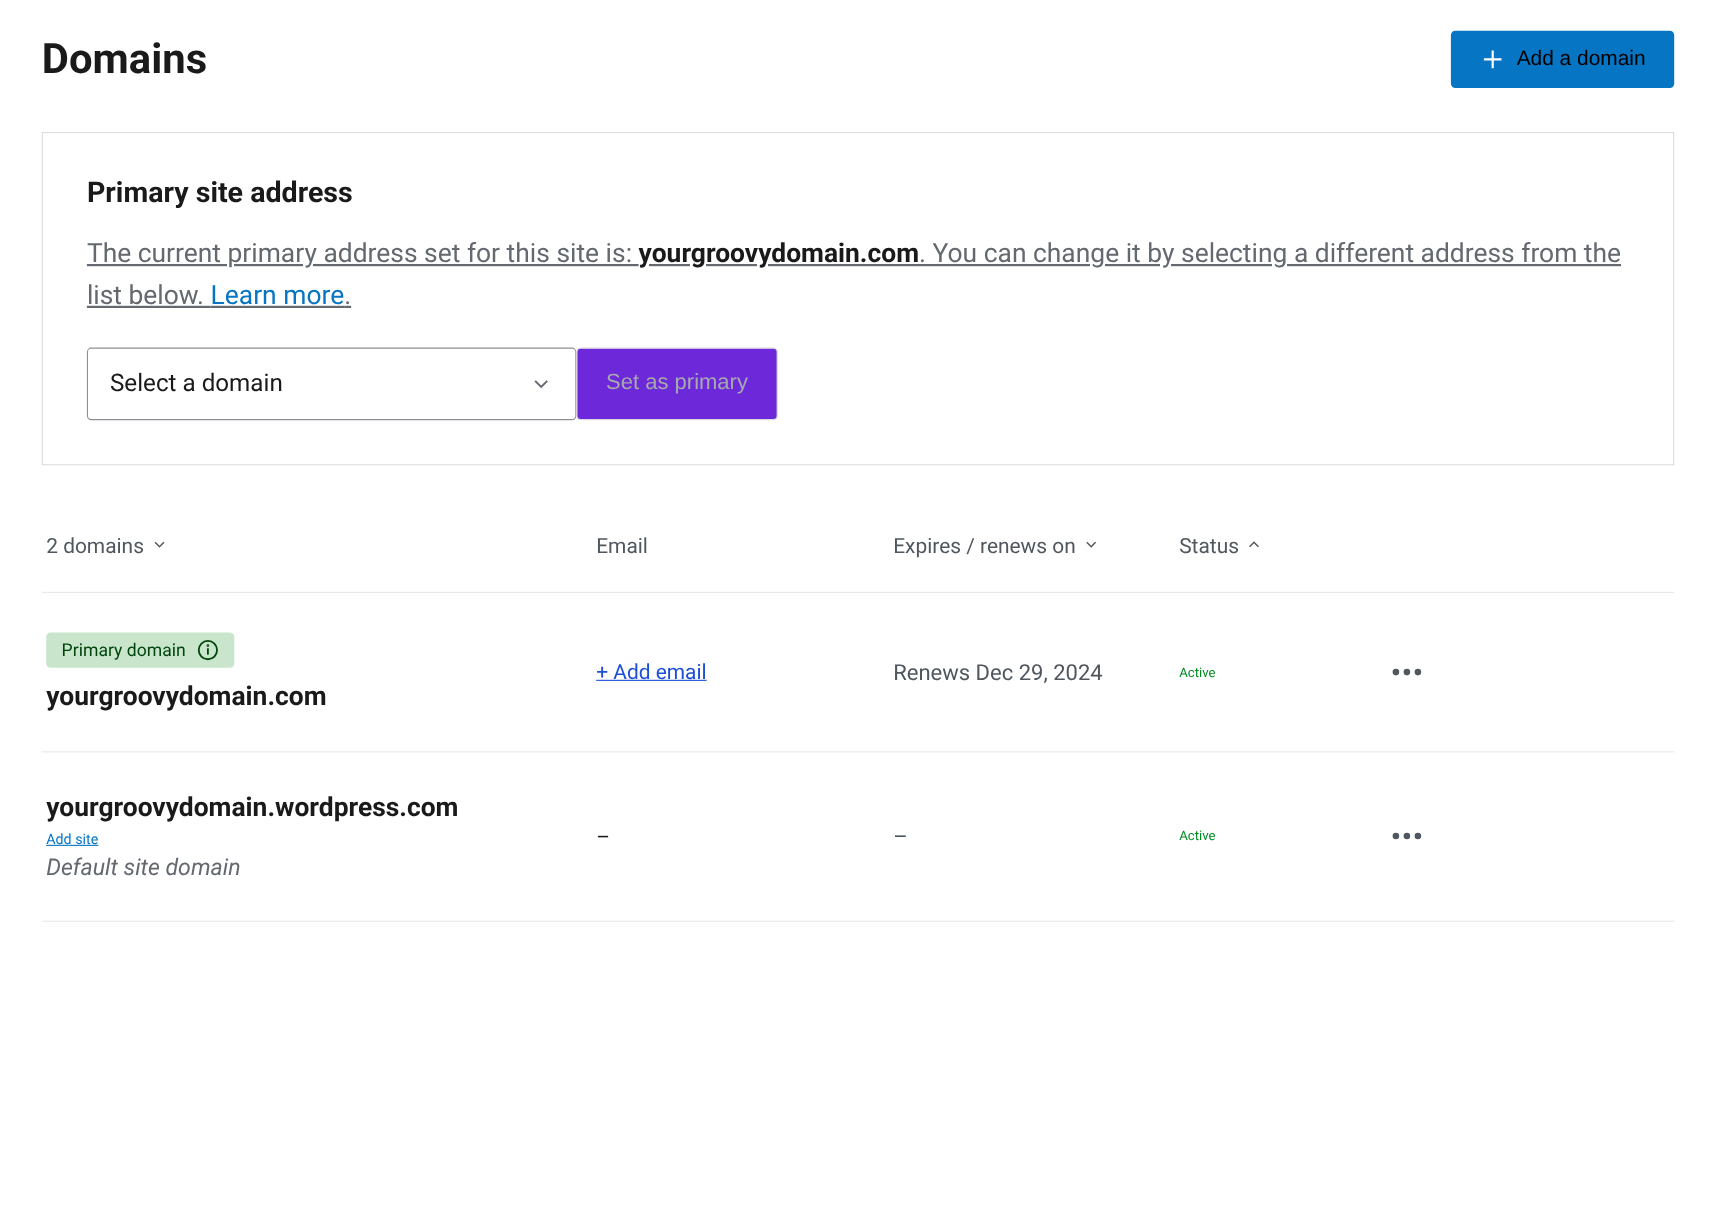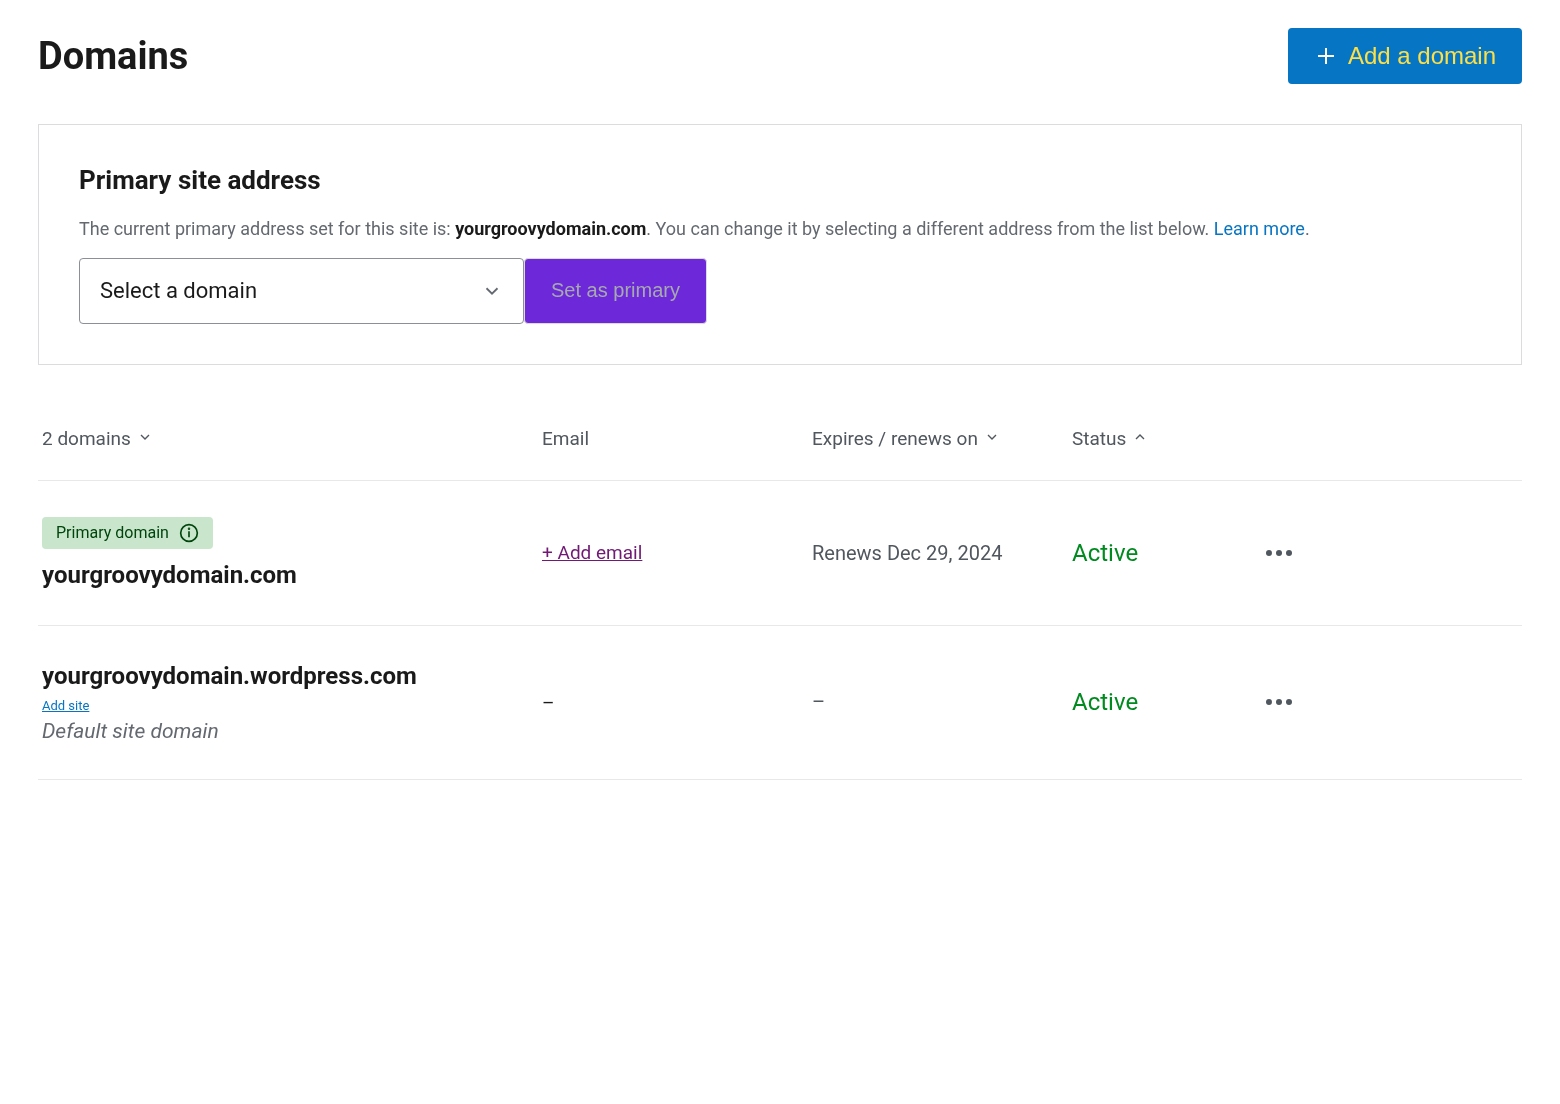--- a/index.html
+++ b/index.html
@@ -27,24 +27,24 @@
       font-size: 38px;
       font-weight: 700;
       color: #1a1a1a;
     }
     
     .add-domain-btn {
       display: inline-flex;
       align-items: center;
       gap: 10px;
       background: #0675c4;
-      color: #fde047;
+      color: #000000;
       border: none;
       padding: 14px 26px;
-      font-size: 24px;
+      font-size: 19px;
       font-weight: 400;
       border-radius: 4px;
       cursor: pointer;
     }
     
     .plus-icon {
       display: inline-flex;
       align-items: center;
       justify-content: center;
     }
@@ -63,24 +63,25 @@
     }
     
     .panel-title {
       font-size: 26px;
       font-weight: 700;
       color: #1a1a1a;
       margin-bottom: 20px;
     }
     
     .panel-desc {
-      font-size: 18px;
+      font-size: 24px;
       line-height: 1.6;
       color: #646970;
-      margin-bottom: 14px;
+      margin-bottom: 28px;
+      text-decoration: underline;
     }
     
     .panel-desc .bold {
       font-weight: 700;
       color: #1a1a1a;
     }
     
     .panel-desc .link {
       color: #0675c4;
       cursor: pointer;
@@ -214,38 +215,38 @@
       cursor: pointer;
       width: fit-content;
       margin-top: 2px;
     }
     
     .email-cell {
       font-size: 19px;
     }
     
     .add-email-link {
-      color: #701a75;
+      color: #1d4ed8;
       text-decoration: underline;
       cursor: pointer;
     }
     
     .dash {
       font-size: 19px;
       color: #1a1a1a;
     }
     
     .expires-cell {
       font-size: 20px;
       color: #50575e;
       line-height: 1.5;
     }
     
     .status-cell {
-      font-size: 24px;
+      font-size: 12px;
     }
     
     .status-active {
       color: #008a20;
     }
     
     .actions-cell {
       display: flex;
       justify-content: flex-end;
       align-items: center;

